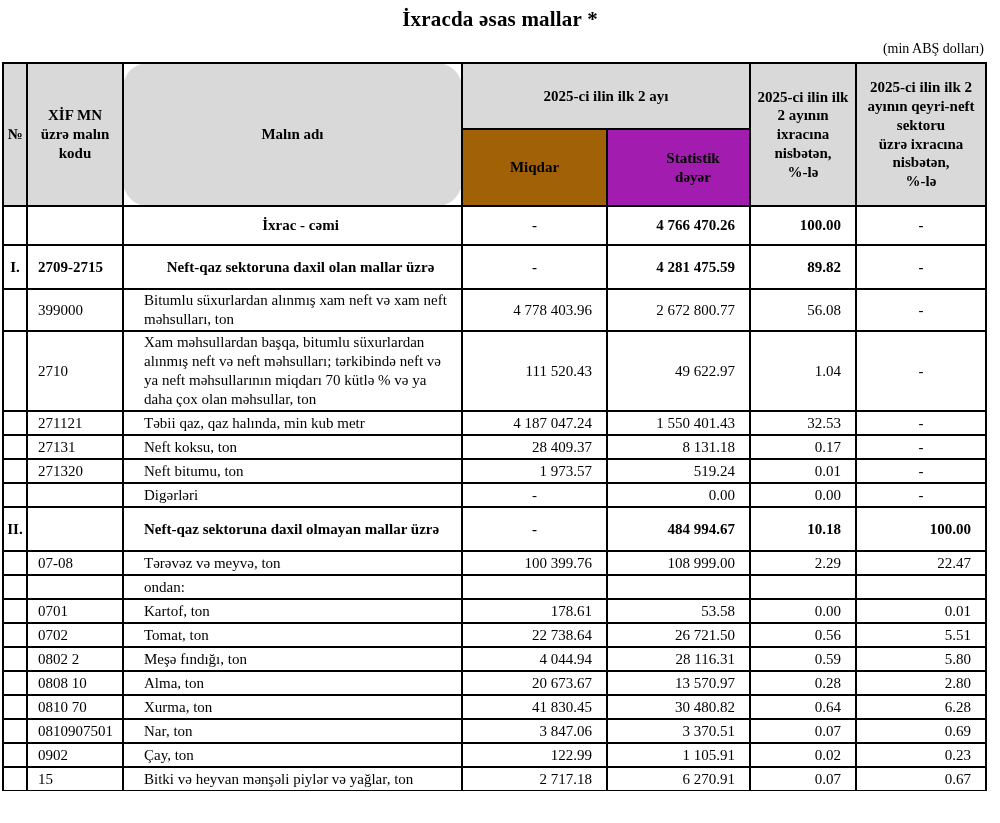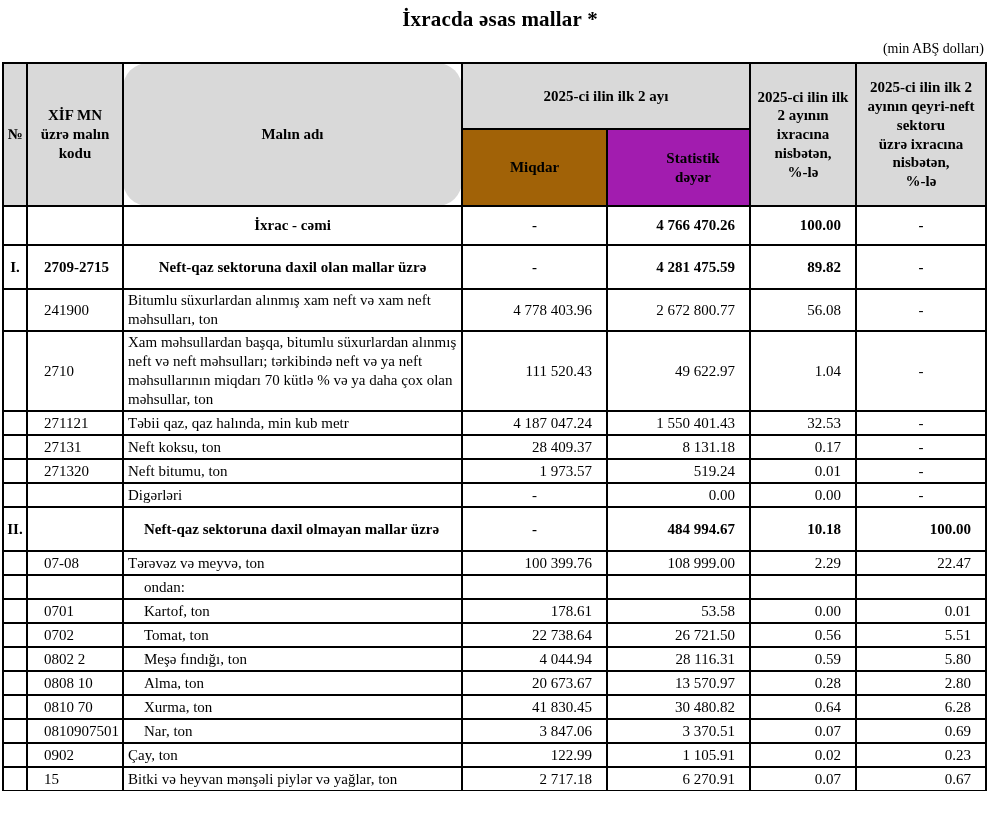--- a/index.html
+++ b/index.html
@@ -51,22 +51,22 @@
     font-size: 15px;
     line-height: 19px;
     vertical-align: middle;
     padding: 1px 3px;
   }
   tr.r-item td { height: 20px; }
   tr.r-total td { height: 35px; }
   tr.r-section td { height: 40px; }
   tr.bold td { font-weight: bold; }
   td.no { text-align: center; padding: 1px 1px; }
-  td.code { text-align: left; padding-left: 16px; margin-left: 28px; }
-  td.name { text-align: left; padding-left: 4px; padding-right: 4px; }
+  td.code { text-align: left; padding-left: 10px; margin-left: 28px; }
+  td.name { text-align: left; padding-left: 20px; padding-right: 4px; }
   td.name.center { text-align: center; }
   td.name.ind { padding-left: 20px; }
   td.num { text-align: right; padding-right: 14px; }
   td.num.dash { text-align: center; padding-right: 3px; }
 </style>
 </head>
 <body>
 
 <div class="page">
   <div class="title">İxracda əsas mallar *</div>
@@ -122,21 +122,21 @@
           <td class="no">I.</td>
           <td class="code">2709-2715</td>
           <td class="name center">Neft-qaz sektoruna daxil olan mallar üzrə</td>
           <td class="num dash">-</td>
           <td class="num">4 281 475.59</td>
           <td class="num">89.82</td>
           <td class="num dash">-</td>
         </tr>
         <tr class="r-item">
           <td class="no"></td>
-          <td class="code">241900</td>
+          <td class="code">399000</td>
           <td class="name">Bitumlu süxurlardan alınmış xam neft və xam neft məhsulları, ton</td>
           <td class="num">4 778 403.96</td>
           <td class="num">2 672 800.77</td>
           <td class="num">56.08</td>
           <td class="num dash">-</td>
         </tr>
         <tr class="r-item">
           <td class="no"></td>
           <td class="code">2710</td>
           <td class="name">Xam məhsullardan başqa, bitumlu süxurlardan alınmış neft və neft məhsulları; tərkibində neft və ya neft məhsullarının miqdarı 70 kütlə % və ya daha çox olan məhsullar, ton</td>

